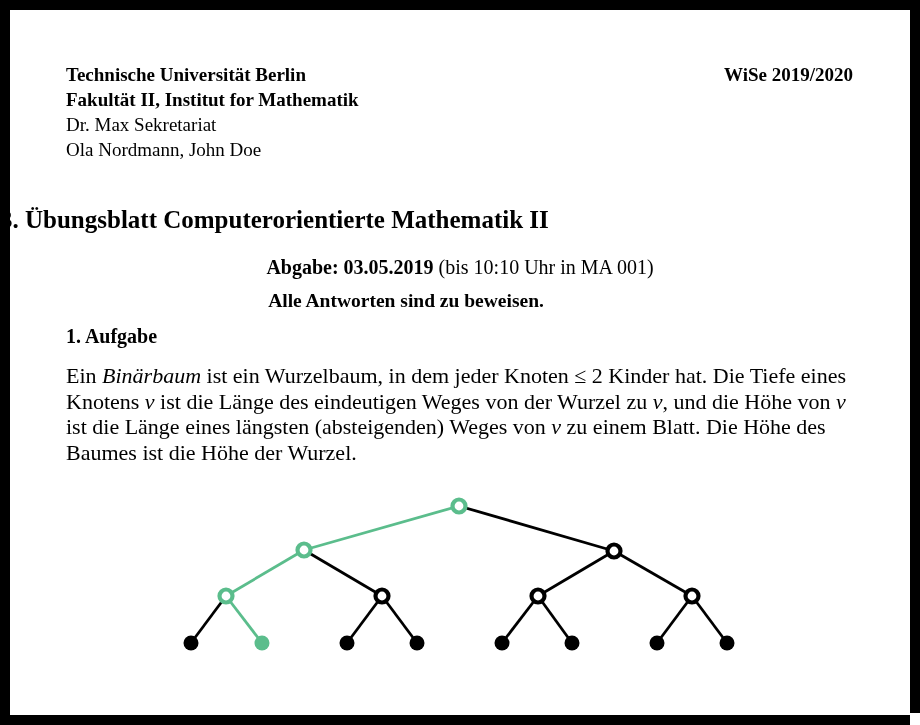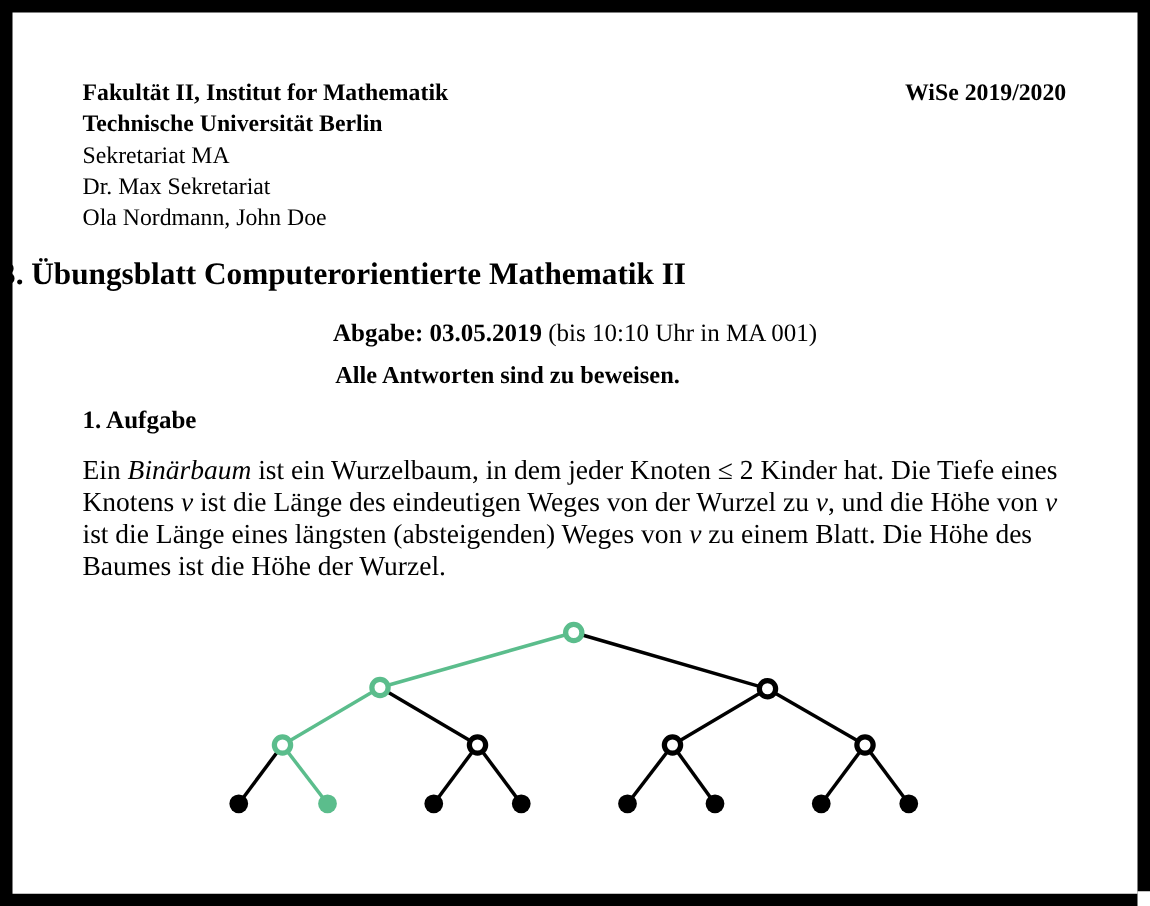--- a/index.html
+++ b/index.html
@@ -45,23 +45,22 @@
   }
   .tree-figure { position:absolute; left:150px; top:479px; z-index:1; }
 </style>
 </head>
 <body>
 
 <div class="frame"></div>
 <div class="frame-notch"></div>
 
 <div class="hdr-left">
+  <div class="b">Technische Universität Berlin</div>
   <div class="b">Fakultät II, Institut for Mathematik</div>
-  <div class="b">Technische Universität Berlin</div>
-  <div>Sekretariat MA</div>
   <div>Dr. Max Sekretariat</div>
   <div>Ola Nordmann, John Doe</div>
 </div>
 
 <div class="hdr-right">
   <div class="b">WiSe 2019/2020</div>
 </div>
 
 <div class="title">3. Übungsblatt Computerorientierte Mathematik II</div>
 

